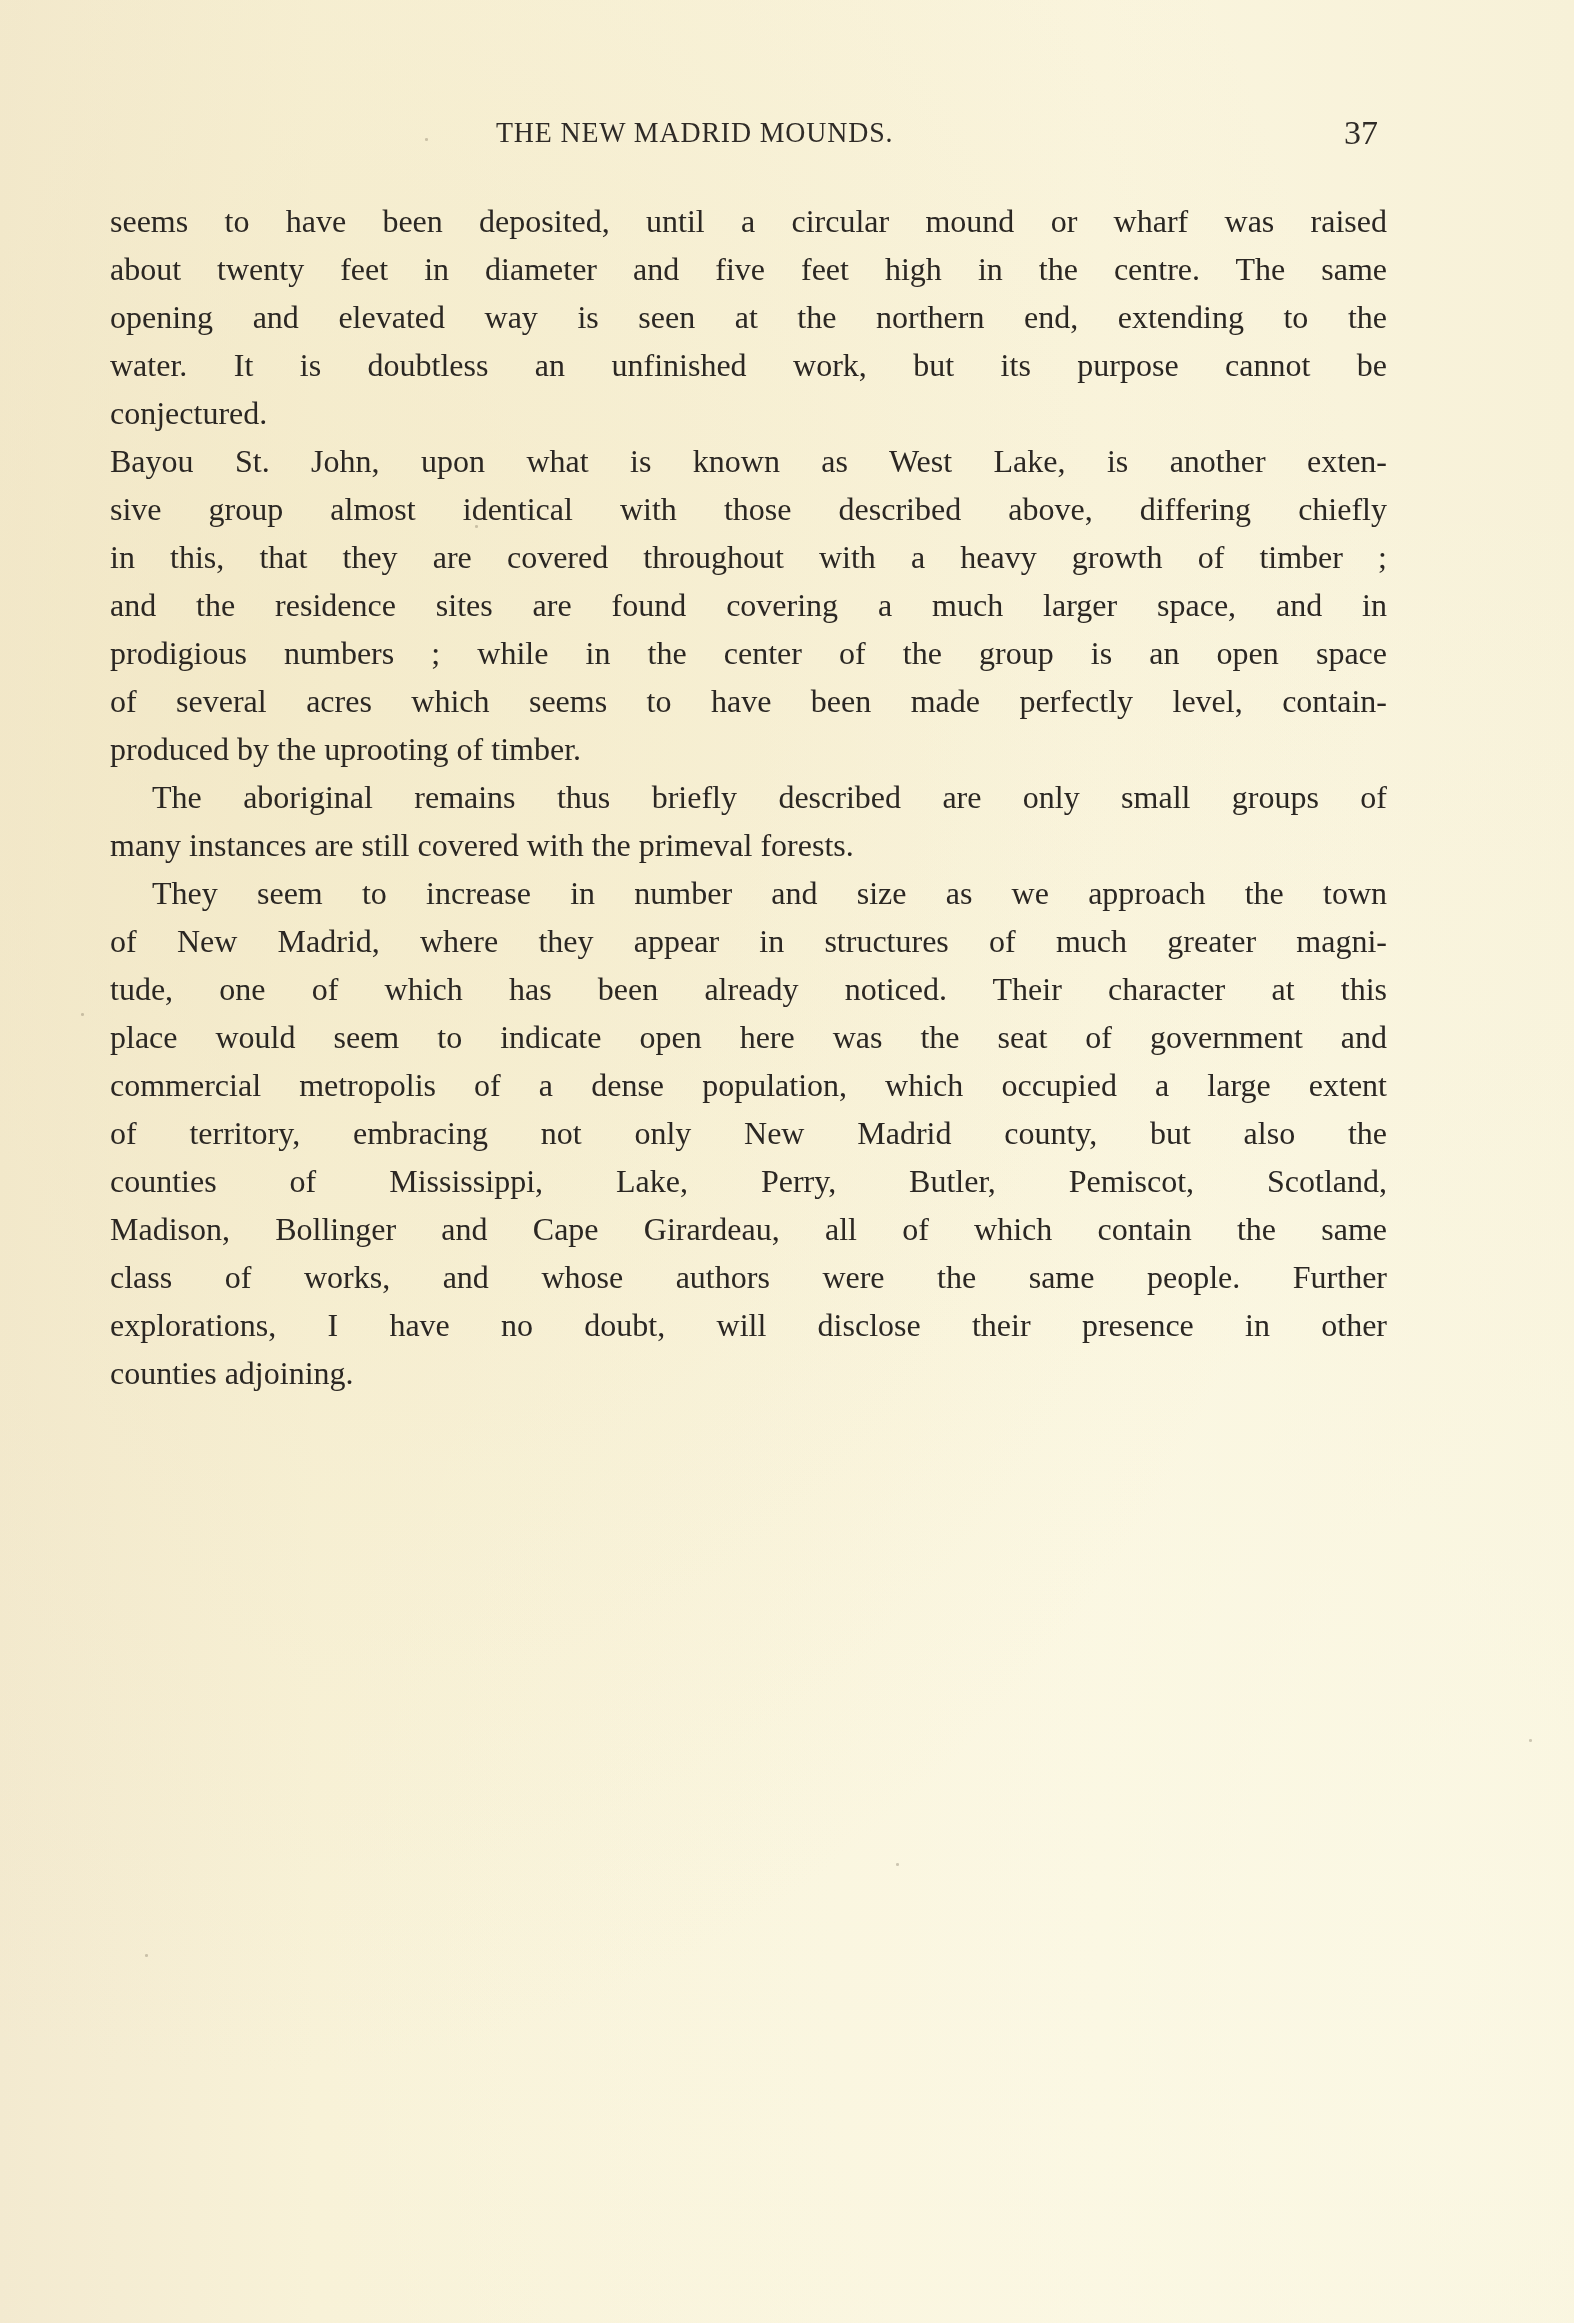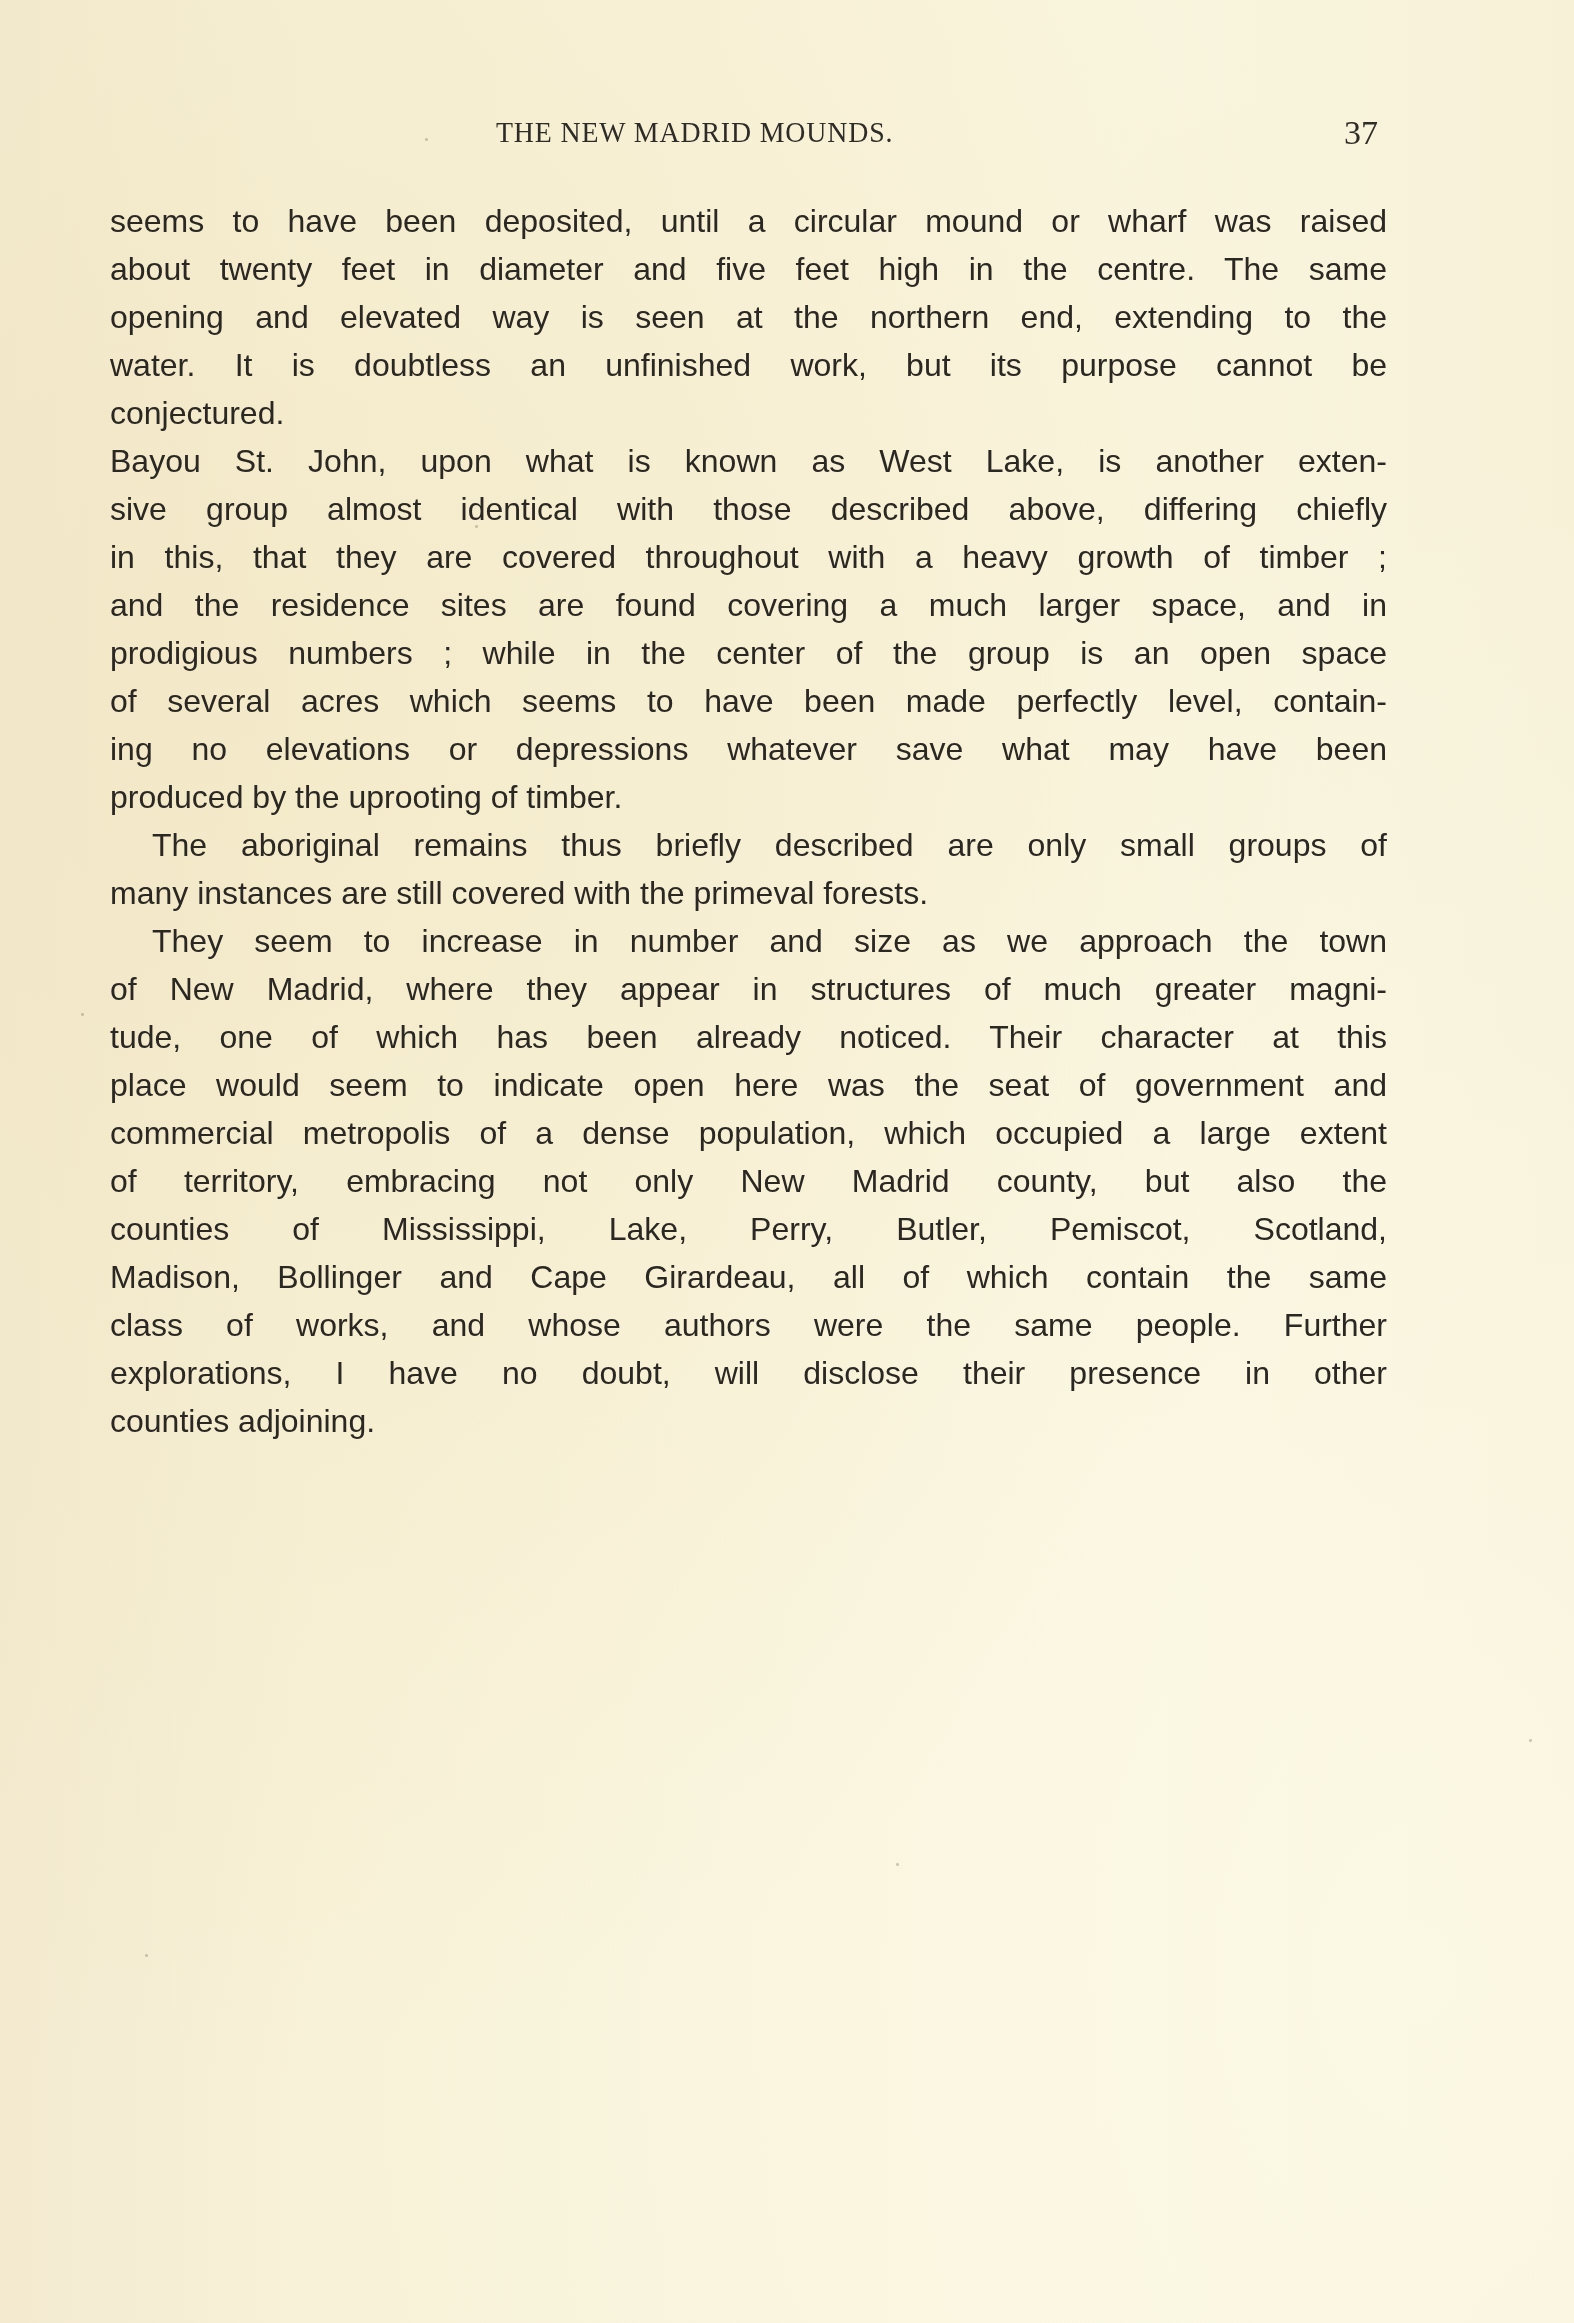--- a/index.html
+++ b/index.html
@@ -57,21 +57,21 @@
   .body-text {
     position: absolute;
     left: 110px;
     top: 197px;
     width: 1277px;
   }
   .line {
     display: block;
     height: 48px;
     line-height: 48px;
-    font-family: Liberation Sans, sans-serif;
+    font-family: Liberation Serif, serif;
     font-size: 32px;
     white-space: nowrap;
     text-align: justify;
     text-align-last: justify;
     color: #2b2723;
   }
   .line.last {
     text-align-last: left;
   }
   .line.indent {
@@ -105,21 +105,20 @@
       <span class="line last">conjectured.</span>
     </div>
 
     <div class="paragraph">
       <span class="line">Bayou St. John, upon what is known as West Lake, is another exten-</span>
       <span class="line">sive group almost identical with those described above, differing chiefly</span>
       <span class="line">in this, that they are covered throughout with a heavy growth of timber ;</span>
       <span class="line">and the residence sites are found covering a much larger space, and in</span>
       <span class="line">prodigious numbers ; while in the center of the group is an open space</span>
       <span class="line">of several acres which seems to have been made perfectly level, contain-</span>
-      <span class="line">ing no elevations or depressions whatever save what may have been</span>
       <span class="line last">produced by the uprooting of timber.</span>
     </div>
 
     <div class="paragraph">
       <span class="line indent">The aboriginal remains thus briefly described are only small groups of</span>
       <span class="line last">many instances are still covered with the primeval forests.</span>
     </div>
 
     <div class="paragraph">
       <span class="line indent">They seem to increase in number and size as we approach the town</span>

